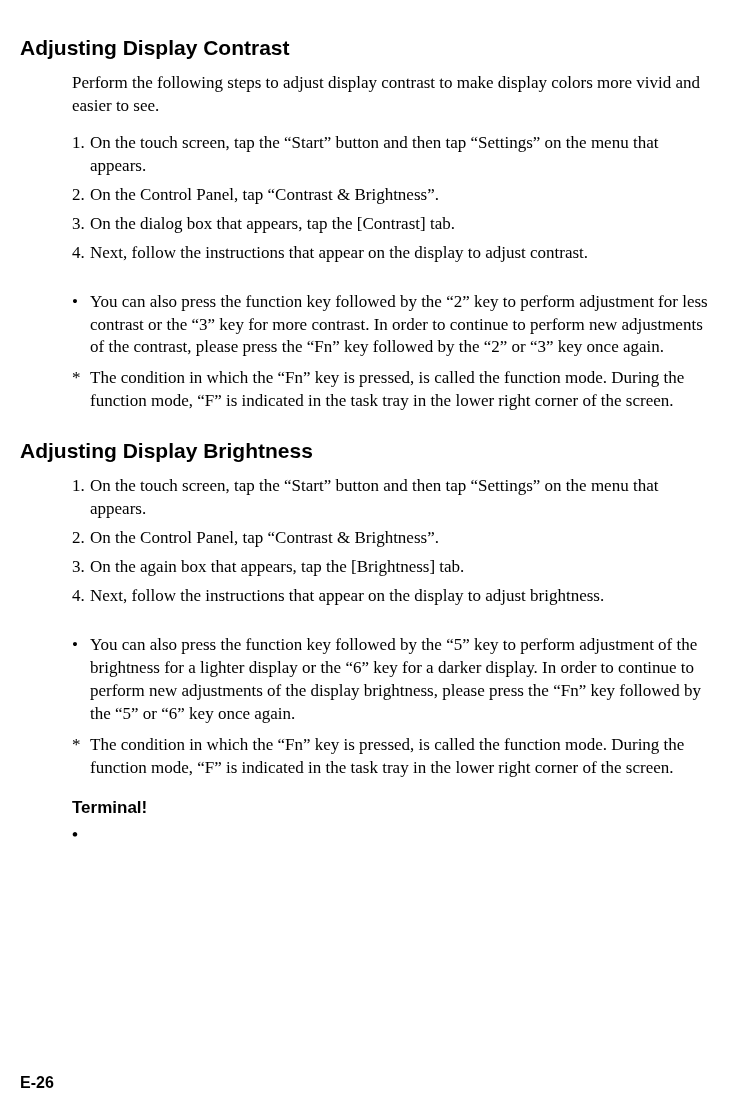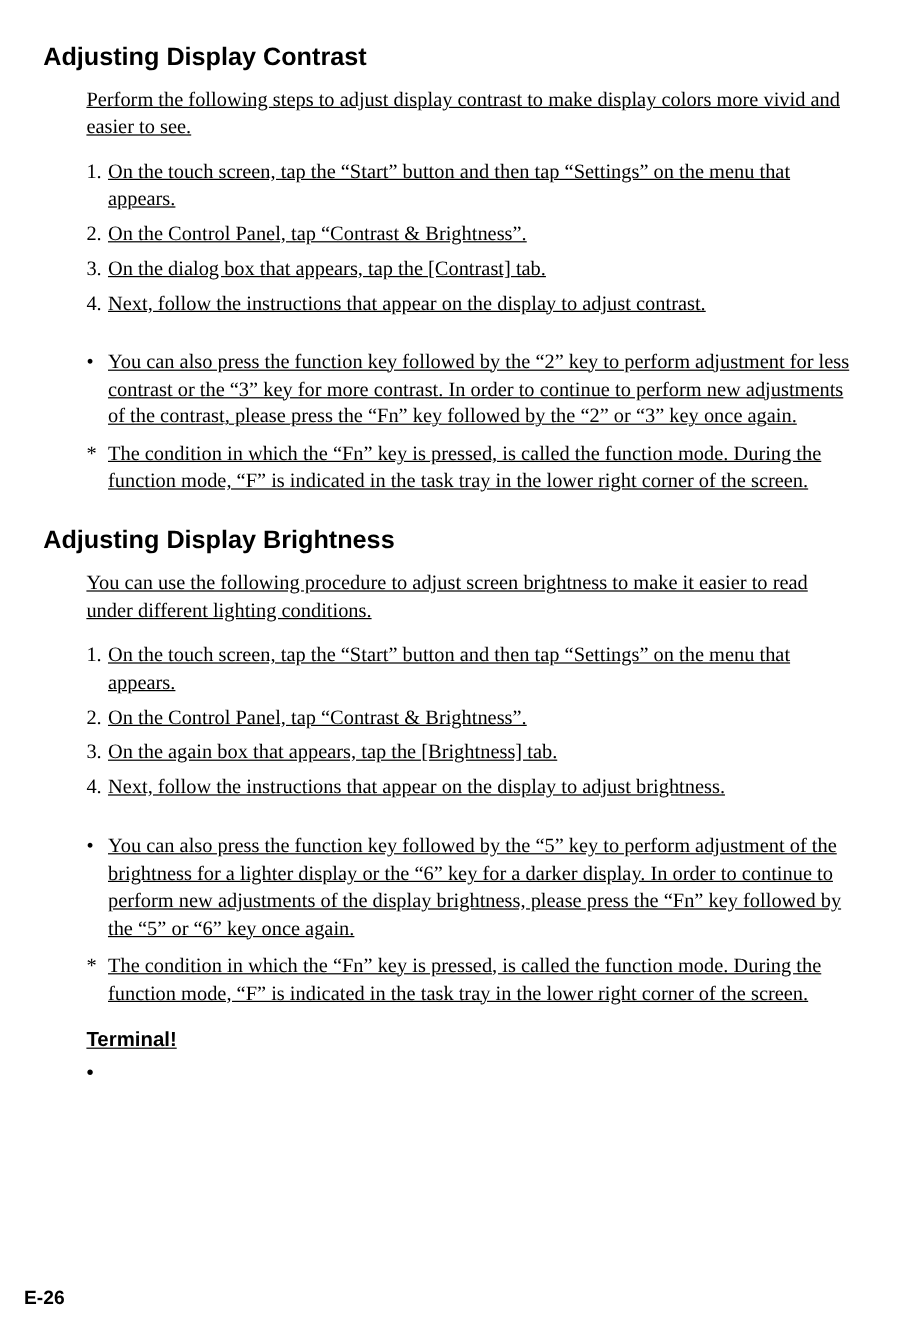--- a/index.html
+++ b/index.html
@@ -10,26 +10,24 @@
     color: #000;
     background: #fff;
     position: relative;
     padding: 36px 20px 0 20px;
   }
   .h2 {
     font-family: Helvetica, Arial, sans-serif;
     font-weight: 700;
     font-size: 21px;
     margin-bottom: 12px;
-    margin-left: 16px;
   }
   .body-indent {
     margin-left: 52px;
     margin-right: 24px;
-    text-decoration: underline;
   }
   .para {
     font-size: 17px;
     line-height: 1.35;
     margin-bottom: 14px;
   }
   ol.steps {
     list-style: none;
     margin-bottom: 12px;
   }
@@ -103,21 +101,20 @@
   <div class="star-row">
     <span class="marker">*</span>
     <span>The condition in which the “Fn” key is pressed, is called the function mode. During the function mode, “F” is indicated in the task tray in the lower right corner of the screen.</span>
   </div>
 </div>
 
 <div style="height:18px"></div>
 
 <div class="h2">Adjusting Display Brightness</div>
 <div class="body-indent">
-  <div class="para">You can use the following procedure to adjust screen brightness to make it easier to read under different lighting conditions.</div>
   <ol class="steps">
     <li><span class="num">1.</span><span>On the touch screen, tap the “Start” button and then tap “Settings” on the menu that appears.</span></li>
     <li><span class="num">2.</span><span>On the Control Panel, tap “Contrast &amp; Brightness”.</span></li>
     <li><span class="num">3.</span><span>On the again box that appears, tap the [Brightness] tab.</span></li>
     <li><span class="num">4.</span><span>Next, follow the instructions that appear on the display to adjust brightness.</span></li>
   </ol>
   <div class="section-gap"></div>
   <div class="bullet-row">
     <span class="marker">•</span>
     <span>You can also press the function key followed by the “5” key to perform adjustment of the brightness for a lighter display or the “6” key for a darker display. In order to continue to perform new adjustments of the display brightness, please press the “Fn” key followed by the “5” or “6” key once again.</span>

